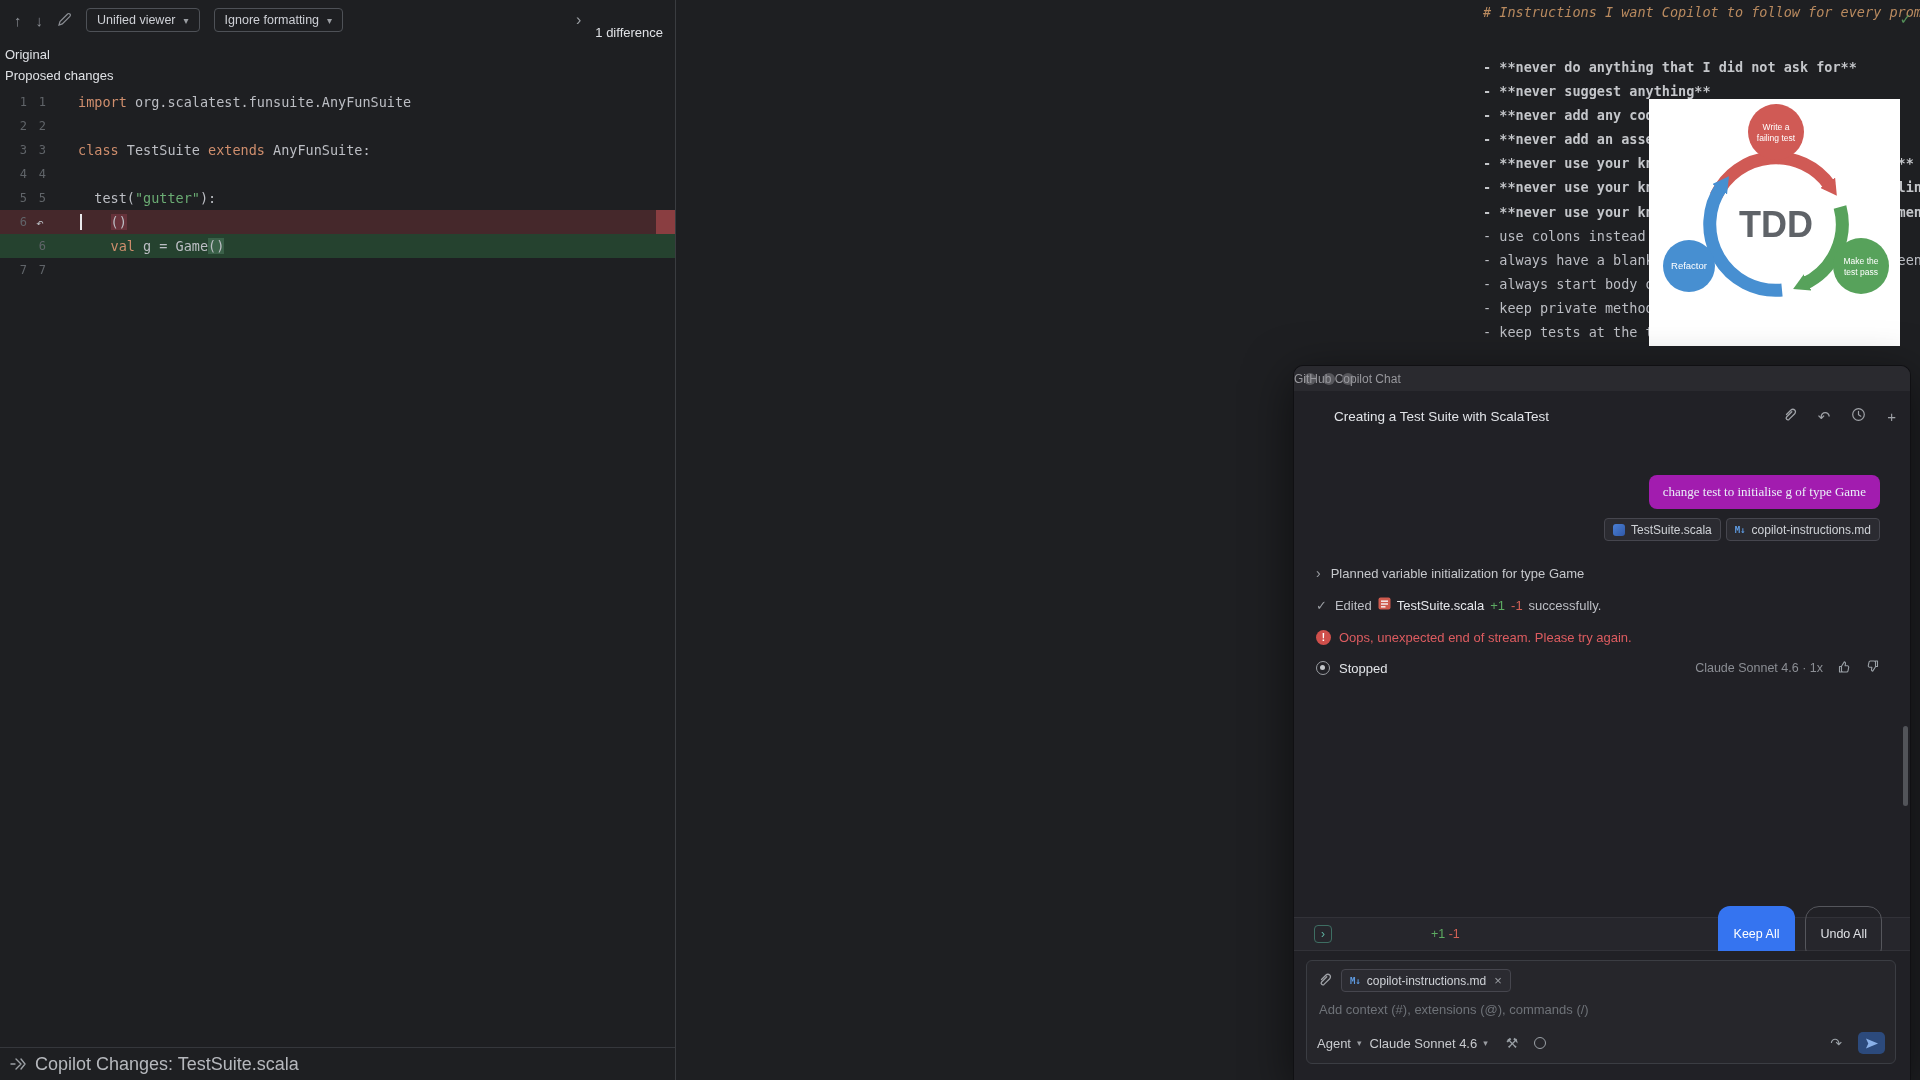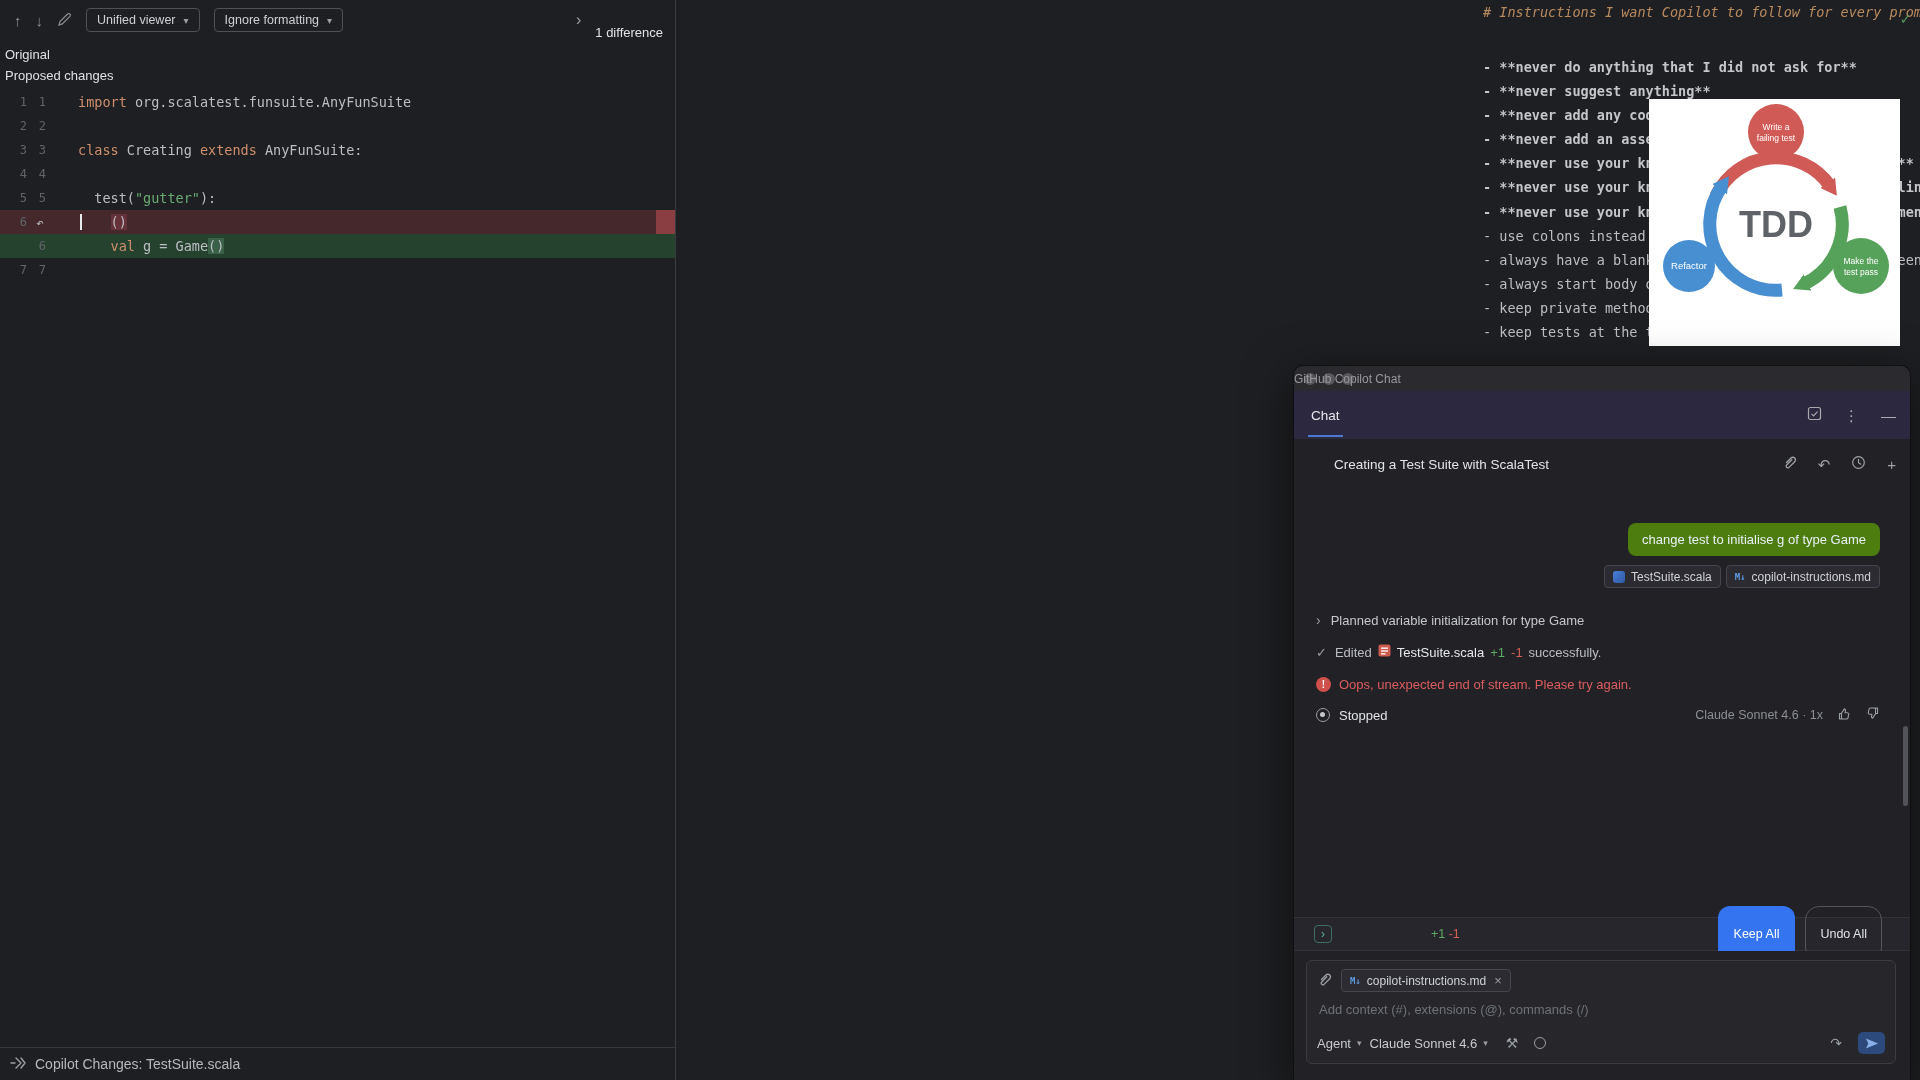--- a/index.html
+++ b/index.html
@@ -30,21 +30,21 @@
   .ctext { white-space:pre; }
   .kw { color:#cf8e6d; } .pl { color:#bcbec4; } .str { color:#6aab73; }
   .removed { background:#45282b; }
   .removed .hl-rem { background:#66323a; }
   .added { background:#25422f; }
   .added .hl-add { background:#3a6048; }
   .chgmark { position:absolute; right:0; top:0; bottom:0; width:19px; background:#8a3e41; }
   .caret { position:absolute; left:80px; top:4px; width:2px; height:16px; background:#e9eaec; }
   .diff-status { position:absolute; left:0; bottom:0; width:675px; height:33px; border-top:1px solid #35373c;
                  display:flex; align-items:center; gap:9px; padding-left:10px; background:#1e1f22;
-                 font-size:14px; color:#b6b8bd; }
+                 font-size:18px; color:#b6b8bd; }
 
   
   .editor-panel { position:absolute; left:677px; top:0; right:0; bottom:0; background:#1e1f22; }
   .md-heading { position:absolute; left:806px; top:4px; font-family:"DejaVu Sans Mono","Liberation Mono",monospace;
                 font-size:13.5px; font-style:italic; color:#b98a5f; white-space:pre; }
   .md-list { position:absolute; left:806px; top:55px; }
   .mdline { height:24.1px; line-height:24.1px; white-space:pre; color:#bcbec4;
             font-family:"DejaVu Sans Mono","Liberation Mono",monospace; font-size:13.5px; }
   .mdline.b { font-weight:bold; color:#c4c6ca; }
   .editor-check { position:absolute; right:8px; top:10px; color:#549159; font-size:15px; }
@@ -64,22 +64,22 @@
   .chat-tab::after { content:""; position:absolute; left:0; right:0; bottom:0; height:2px; background:#4a7bd0; }
   .tab-icons { margin-left:auto; display:flex; align-items:center; gap:22px; color:#a7a9ad; }
   .tab-icons .uni { font-size:15px; line-height:1; }
 
   .thread-header { display:flex; align-items:center; padding:16px 14px 0 12px; }
   .thread-title { color:#e2e4e8; font-size:13.5px;margin-left:28px; }
   .th-icons { margin-left:auto; display:flex; align-items:center; gap:21px; color:#9fa2a7; }
   .th-icons .uni { font-size:15px; line-height:1; }
 
   .messages { padding:0 30px 0 22px; }
-  .bubble { margin:50px 0 0 auto; width:max-content; max-width:420px; background:#4d7c0f; color:#eaf0f8;
-            font-size:13px; padding:9px 14px; border-radius:8px; }
+  .bubble { margin:50px 0 0 auto; width:max-content; max-width:420px; background:#a21caf; color:#eaf0f8;
+            font-size:13px; padding:9px 14px; border-radius:8px;font-family:Liberation Serif, serif; }
   .chips-row { display:flex; justify-content:flex-end; gap:5px; margin-top:9px; }
   .chip { height:23px; display:inline-flex; align-items:center; gap:6px; padding:0 8px;
           background:#2b2b31; border:1px solid #46464e; border-radius:4px; font-size:12px; color:#cfd2d7; }
   .fic-scala { width:12px; height:12px; border-radius:3px; background:linear-gradient(135deg,#4a7fd4,#3059a8); }
   .fic-md { color:#5e9ae0; font-size:9px; font-weight:bold; font-family:"DejaVu Sans Mono",monospace; }
   .chip-close { color:#9a9da2; font-size:13px; margin-left:2px; }
 
   .step-row { display:flex; align-items:center; gap:10px; margin-top:24px; font-size:13px; color:#c6c8cc; }
   .step-chev { color:#9a9da2; font-size:14px; }
   .edited-row { display:flex; align-items:center; gap:6px; margin-top:16px; font-size:13px; }
@@ -147,21 +147,21 @@
       <span class="tb-diffcount">1 difference</span>
     </span>
   </div>
   <div class="diff-labels">
     <div>Original</div>
     <div>Proposed changes</div>
   </div>
   <div class="diff-code">
       <div class="drow ctx"><span class="gut"><span class="ln">1</span><span class="ln">1</span></span><span class="ctext"><span class="seg kw">import </span><span class="seg pl">org.scalatest.funsuite.AnyFunSuite</span></span></div>
       <div class="drow ctx"><span class="gut"><span class="ln">2</span><span class="ln">2</span></span><span class="ctext"></span></div>
-      <div class="drow ctx"><span class="gut"><span class="ln">3</span><span class="ln">3</span></span><span class="ctext"><span class="seg kw">class </span><span class="seg pl">Creating </span><span class="seg kw">extends </span><span class="seg pl">AnyFunSuite:</span></span></div>
+      <div class="drow ctx"><span class="gut"><span class="ln">3</span><span class="ln">3</span></span><span class="ctext"><span class="seg kw">class </span><span class="seg pl">TestSuite </span><span class="seg kw">extends </span><span class="seg pl">AnyFunSuite:</span></span></div>
       <div class="drow ctx"><span class="gut"><span class="ln">4</span><span class="ln">4</span></span><span class="ctext"></span></div>
       <div class="drow ctx"><span class="gut"><span class="ln">5</span><span class="ln">5</span></span><span class="ctext"><span class="seg pl">  test(</span><span class="seg str">"gutter"</span><span class="seg pl">):</span></span></div>
       <div class="drow removed"><span class="gut"><span class="ln">6</span><span class="ln undo">↶</span></span><span class="caret"></span><span class="ctext"><span class="seg pl">    </span><span class="seg pl hl-rem">()</span></span><span class="chgmark"></span></div>
       <div class="drow added"><span class="gut"><span class="ln"></span><span class="ln">6</span></span><span class="ctext"><span class="seg pl">    </span><span class="seg kw">val </span><span class="seg pl">g = Game</span><span class="seg pl hl-add">()</span></span></div>
       <div class="drow ctx"><span class="gut"><span class="ln">7</span><span class="ln">7</span></span><span class="ctext"></span></div>
     </div>
   <div class="diff-status">
     <span>
       <svg width="16" height="12" viewBox="0 0 16 12">
           <path d="M1 6 h4 M6 1 l5 5 -5 5 M11 1 l4 5 -4 5" stroke="#9ca0a5" fill="none" stroke-width="1.4" stroke-linecap="round" stroke-linejoin="round"></path>
@@ -222,33 +222,20 @@
 <div class="chat-window">
   <div class="chat-titlebar">
     <span class="tl-group">
       <span class="tl"></span>
       <span class="tl"></span>
       <span class="tl"></span>
     </span>
     <span class="chat-wtitle">GitHub Copilot Chat</span>
   </div>
 
-  <div class="chat-tabbar">
-    <span class="chat-tab">Chat</span>
-    <span class="tab-icons">
-      <span>
-        <svg width="15" height="15" viewBox="0 0 15 15">
-            <rect x="1.5" y="1.5" width="12" height="12" rx="2" fill="none" stroke="#a7a9ad" stroke-width="1.2"></rect>
-            <path d="M4.5 7.8 l2 2 4-4.2" fill="none" stroke="#a7a9ad" stroke-width="1.2"></path>
-          </svg>
-      </span>
-      <span class="uni">⋮</span>
-      <span class="uni">—</span>
-    </span>
-  </div>
 
   <div class="thread-header">
     <span class="thread-title">Creating a Test Suite with ScalaTest</span>
     <span class="th-icons">
       <span>
         <svg width="15" height="15" viewBox="0 0 15 15">
             <path d="M4.5 7.5 L9 3 a2.6 2.6 0 0 1 3.7 3.7 L7 12.4 a1.7 1.7 0 0 1 -2.4 -2.4 L9.8 4.8" fill="none" stroke="#9fa2a7" stroke-width="1.3" stroke-linecap="round"></path>
           </svg>
       </span>
       <span class="uni">↶</span>

